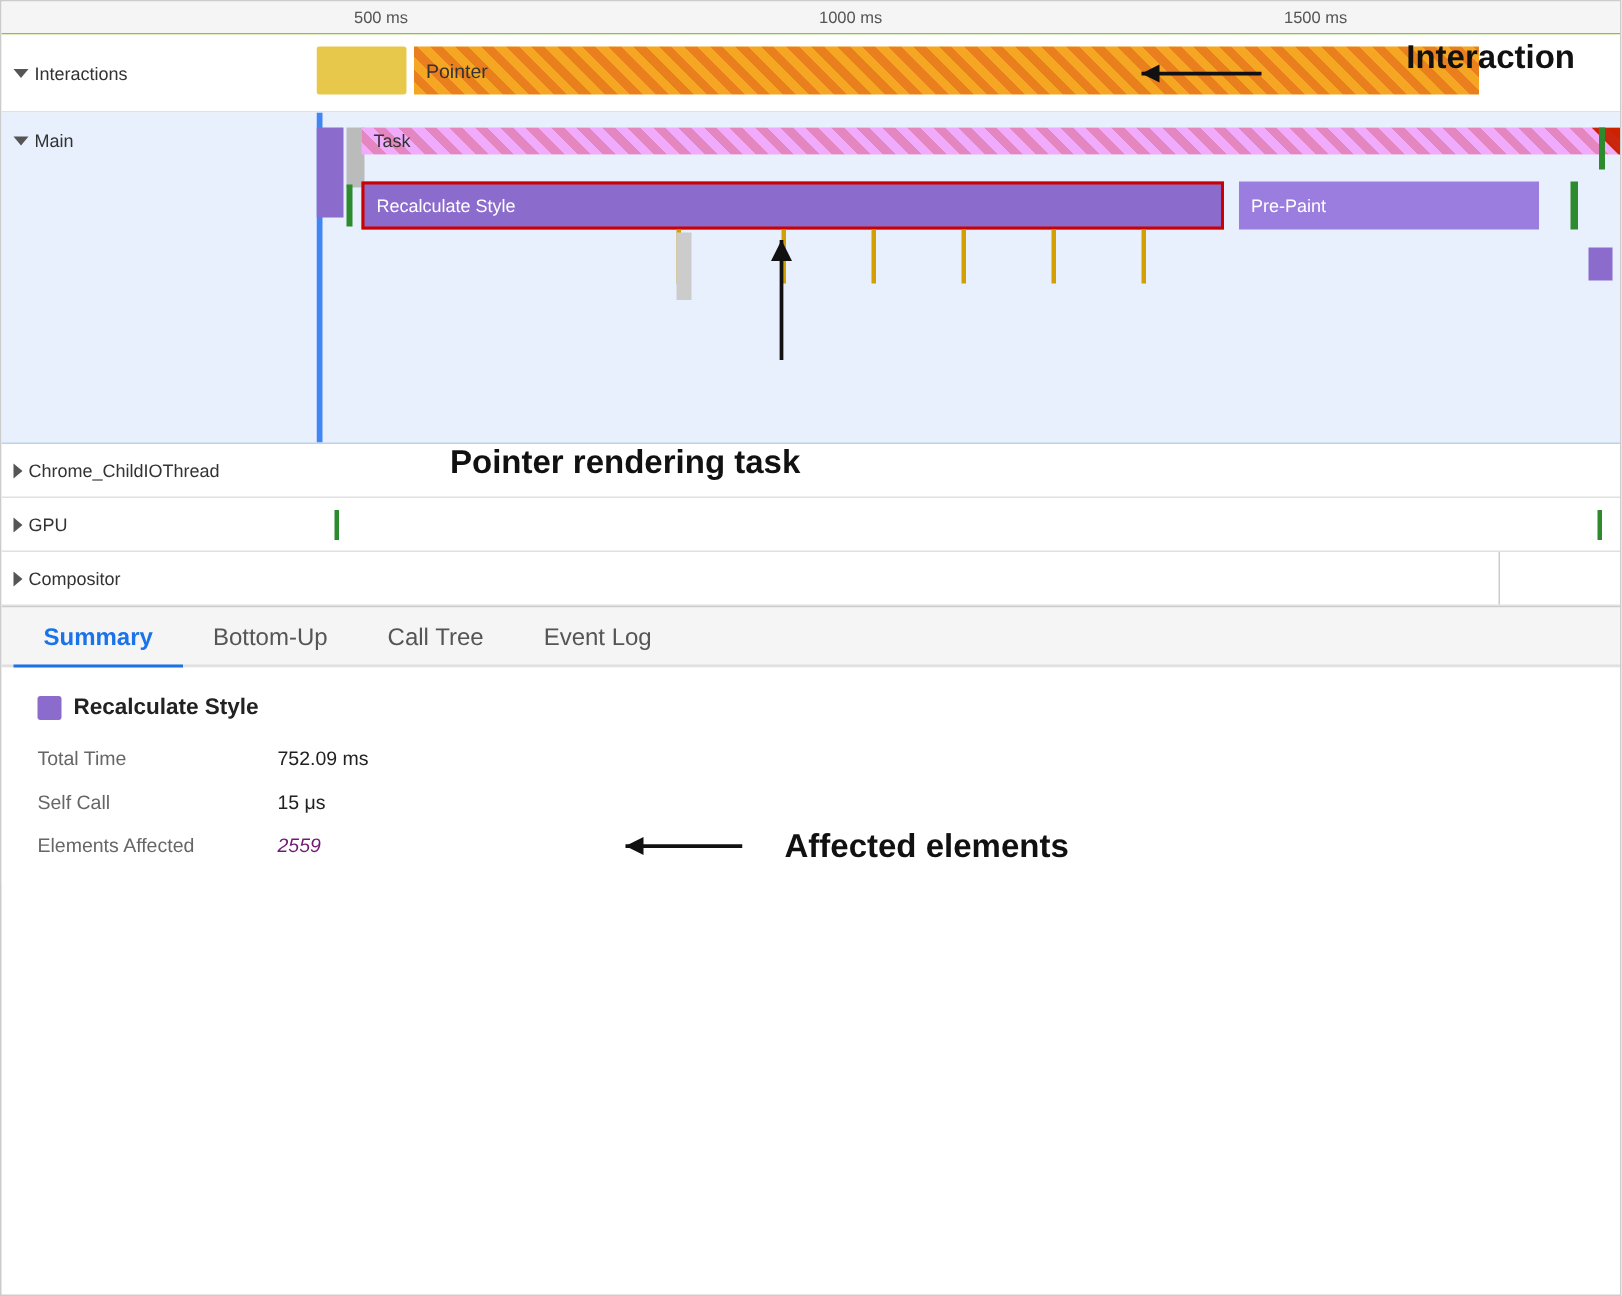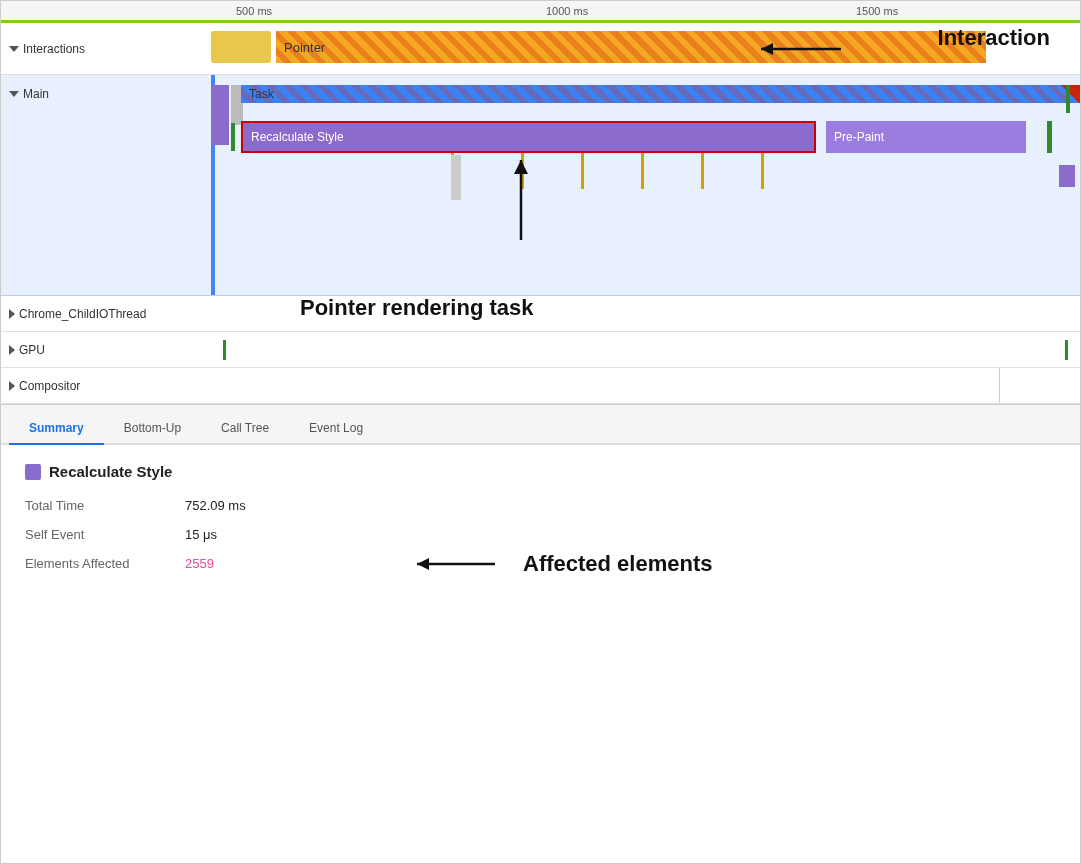--- a/index.html
+++ b/index.html
@@ -18,21 +18,21 @@
       background: #f5f5f5;
       border-bottom: 1px solid #ccc;
     }
 
     
     .time-ruler {
       display: flex;
       align-items: center;
       height: 22px;
       background: #f5f5f5;
-      border-bottom: 3px solid #84cc16;
+      border-bottom: 1px solid #84cc16;
       padding-left: 210px;
       position: relative;
     }
     .time-ruler-label {
       position: absolute;
       color: #555;
       font-size: 11px;
     }
 
     
@@ -134,21 +134,21 @@
       overflow: hidden;
     }
 
     
     .task-bar {
       position: absolute;
       left: 30px;
       top: 10px;
       width: 840px;
       height: 18px;
-      background: #3b82f6;
+      background: #f0abfc;
       display: flex;
       align-items: center;
       padding-left: 8px;
       font-size: 12px;
       color: #333;
       overflow: hidden;
     }
     .task-bar::after {
       content: '';
       position: absolute;
@@ -289,21 +289,21 @@
       display: flex;
       align-items: flex-end;
       height: 40px;
       background: #f5f5f5;
       border-bottom: 2px solid #e0e0e0;
       padding-left: 8px;
       gap: 0;
     }
     .tab {
       padding: 8px 20px;
-      font-size: 12px;
+      font-size: 16px;
       color: #555;
       cursor: pointer;
       border-bottom: 2px solid transparent;
       margin-bottom: -2px;
     }
     .tab.active {
       color: #1a73e8;
       border-bottom: 2px solid #1a73e8;
       font-weight: 600;
     }
@@ -352,22 +352,23 @@
       margin-top: 14px;
       position: relative;
     }
     .affected-key {
       width: 160px;
       font-size: 13px;
       color: #666;
     }
     .affected-value {
       font-size: 13px;
-      color: #ec4899;
+      color: #701a75;
       font-weight: 500;
+      font-style: italic;
     }
     .affected-annotation {
       position: absolute;
       left: 380px;
       font-size: 22px;
       font-weight: 700;
       color: #111;
       white-space: nowrap;
       display: flex;
       align-items: center;
@@ -498,21 +499,21 @@
     <div class="purple-swatch"></div>
     <span>Recalculate Style</span>
   </div>
 
   <div class="summary-row">
     <span class="summary-key">Total Time</span>
     <span class="summary-value">752.09 ms</span>
   </div>
 
   <div class="summary-row">
-    <span class="summary-key">Self Event</span>
+    <span class="summary-key">Self Call</span>
     <span class="summary-value">15 μs</span>
   </div>
 
   <div class="affected-row">
     <span class="affected-key">Elements Affected</span>
     <span class="affected-value">2559</span>
 
     <div class="affected-annotation">
       <svg width="90" height="30">
         <line x1="90" y1="15" x2="12" y2="15" stroke="#111" stroke-width="2.5"></line>

